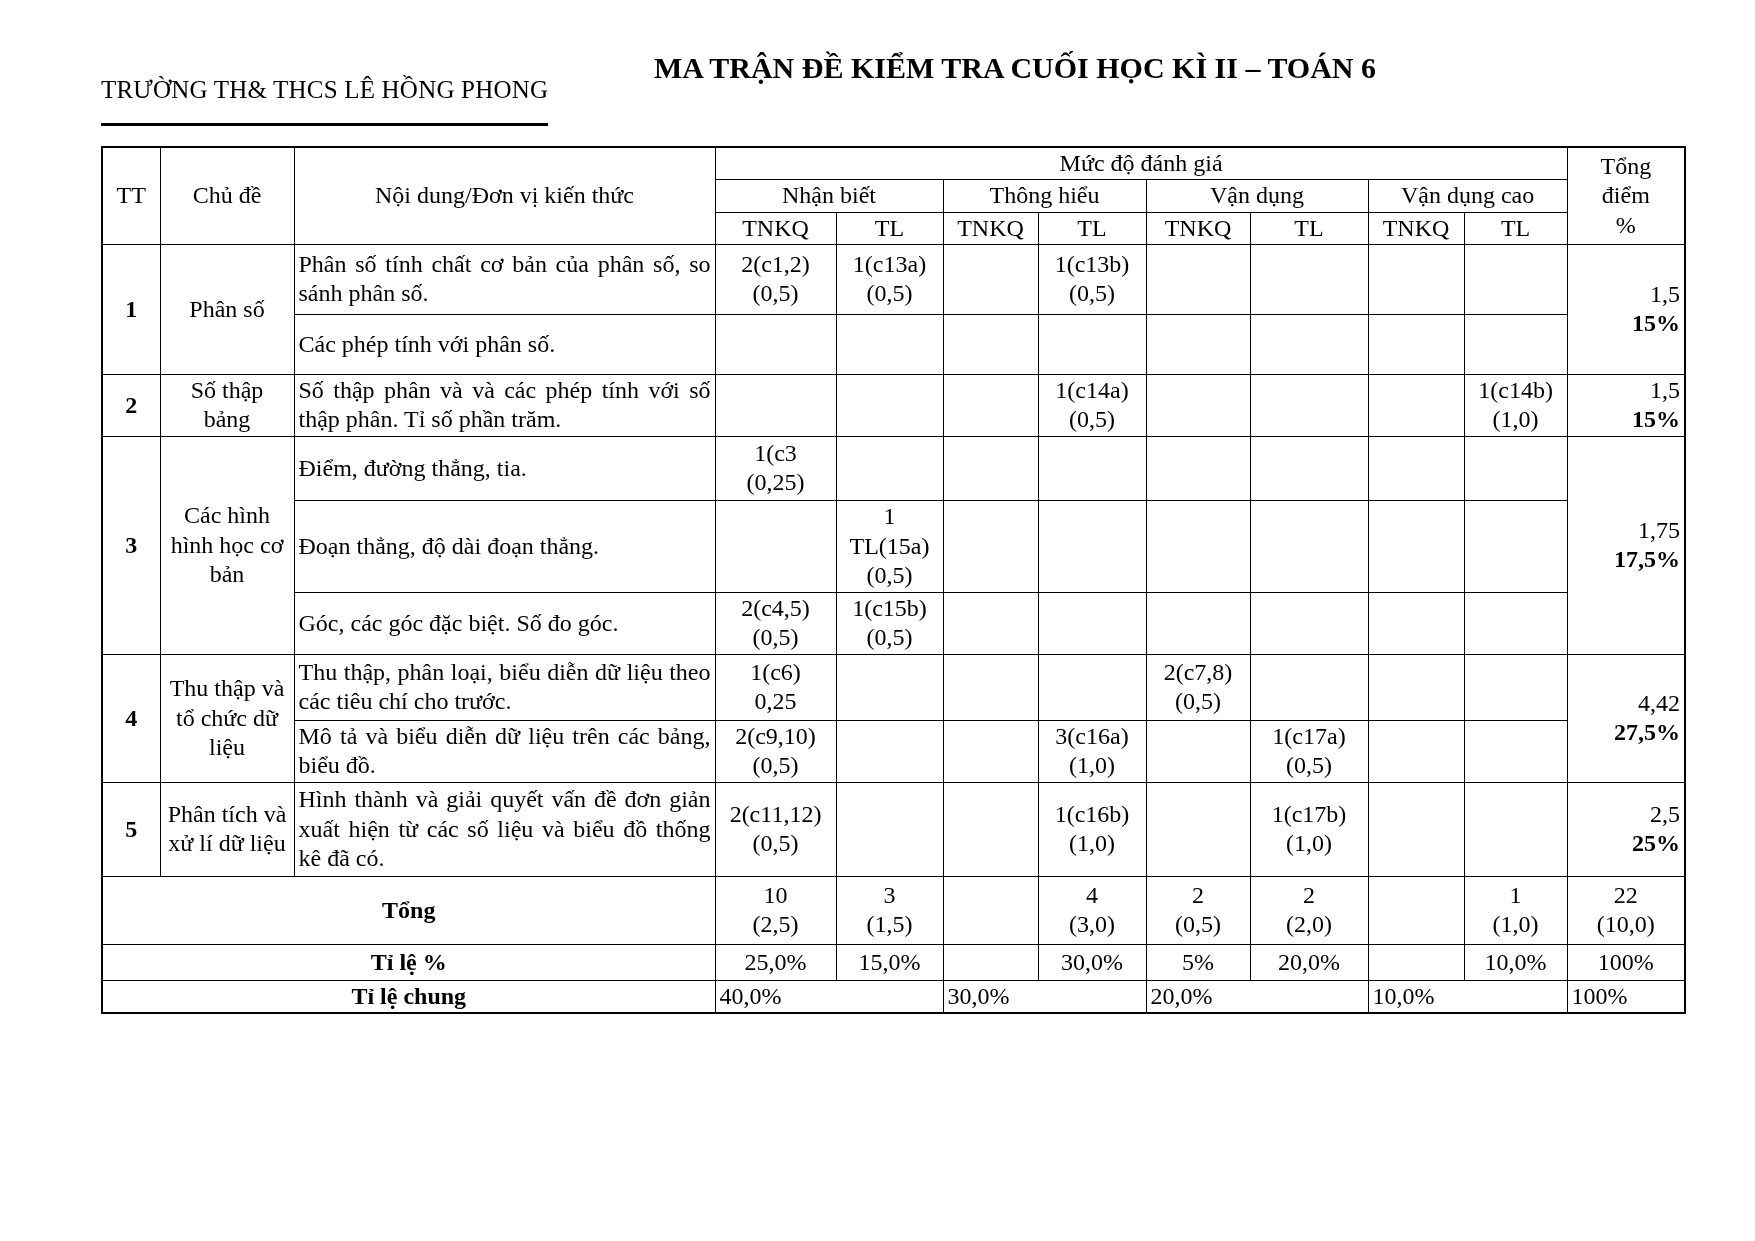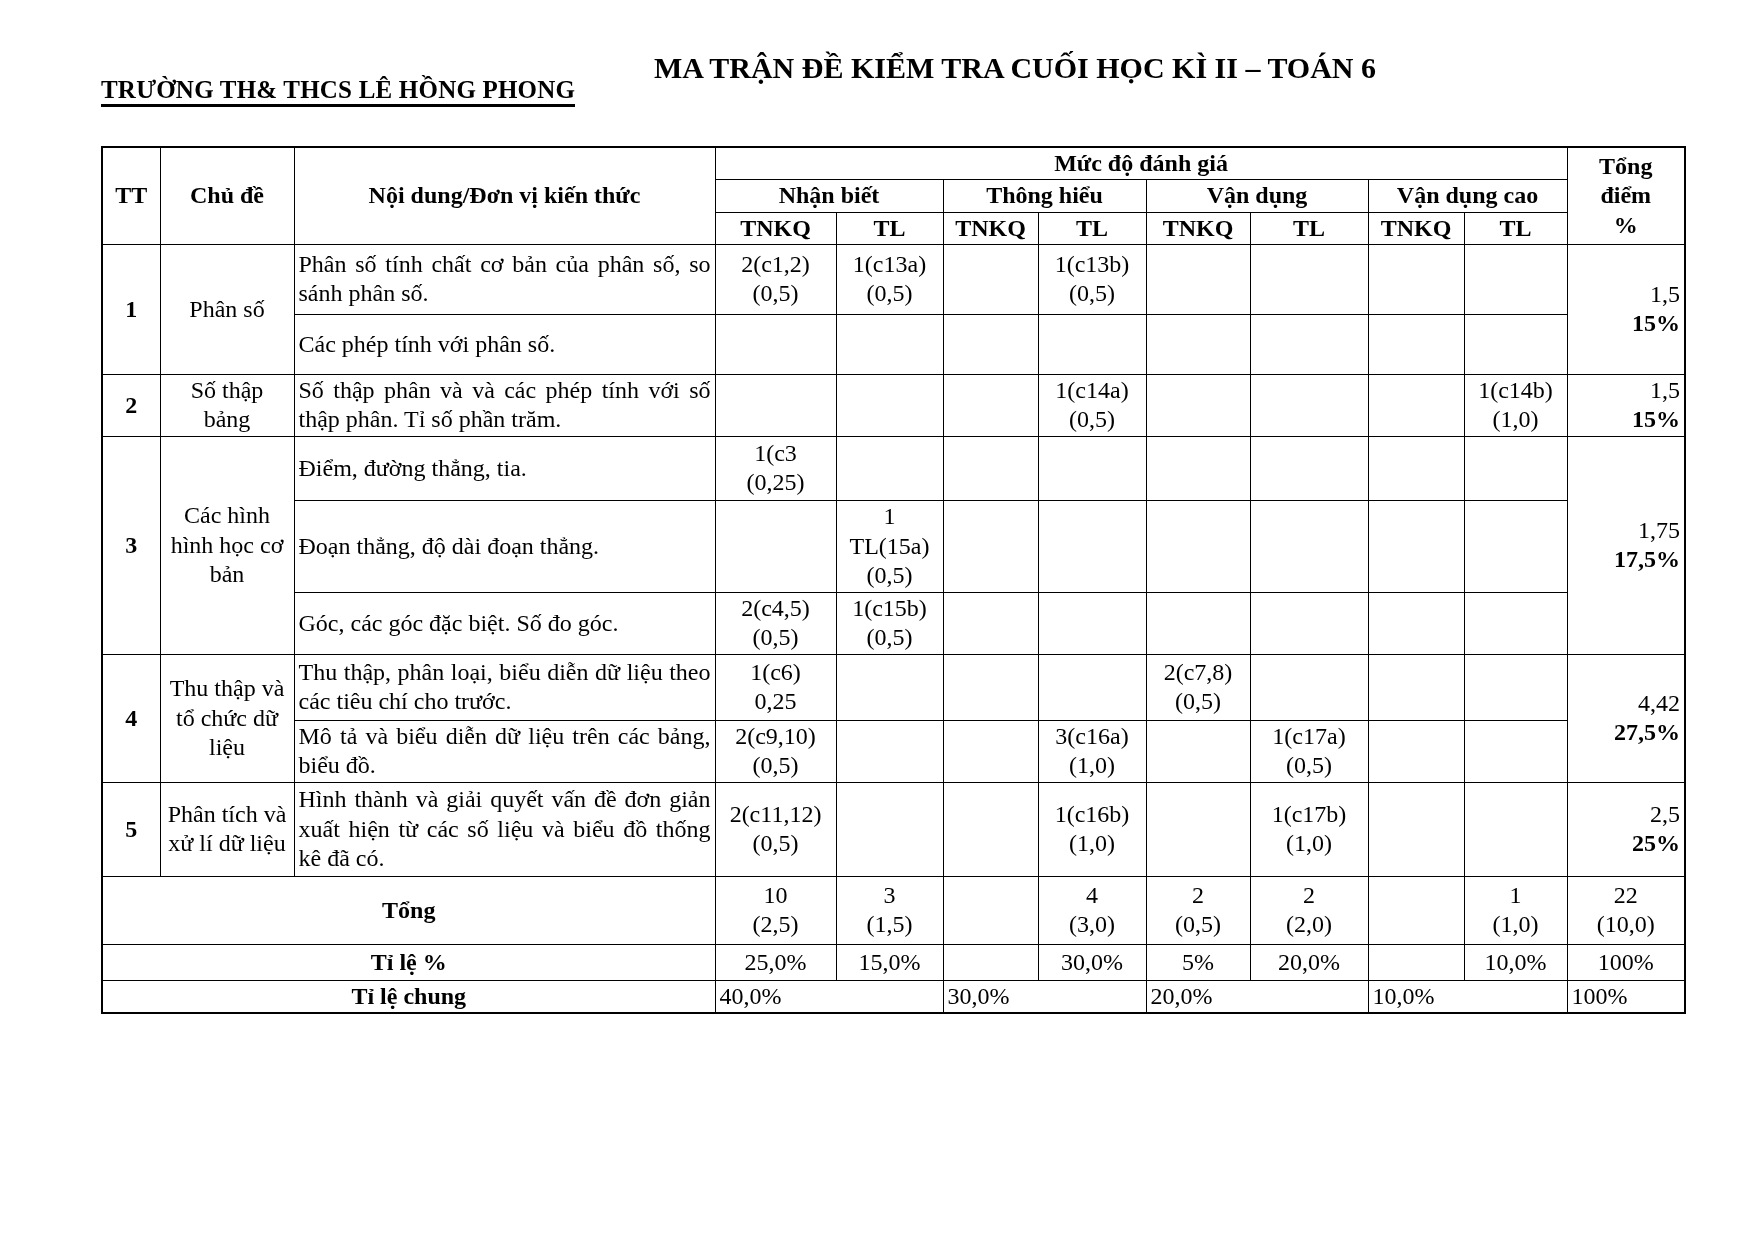--- a/index.html
+++ b/index.html
@@ -10,24 +10,24 @@
     background:#ffffff;
     font-family:"Liberation Serif","DejaVu Serif",serif;
     color:#000;
     overflow:hidden;
   }
   .school{
     position:absolute;
     left:101px;
     top:76px;
     font-size:25px;
-    font-weight:bold;
+    font-weight:normal;
     letter-spacing:.2px;
     border-bottom:3px solid #000;
-    padding-bottom:0;
+    padding-bottom:19px;
     white-space:nowrap;
   }
   .titleblock{
     position:absolute;
     left:620px;
     top:50px;
     width:790px;
     text-align:center;
     font-size:30px;
     font-weight:bold;
@@ -43,21 +43,21 @@
     border:2px solid #000;
   }
   table.matrix td,table.matrix th{
     border:1px solid #000;
     padding:1px 4px;
     vertical-align:middle;
     font-size:24px;
     line-height:1.22;
     overflow:hidden;
   }
-  th.hdr{font-weight:bold;text-align:center;font-size:25px;padding:1px 2px;}
+  th.hdr{font-weight:normal;text-align:center;font-size:25px;padding:1px 2px;}
   .pre{white-space:pre-line;}
   td.ttcell{font-weight:bold;text-align:center;font-size:25px;}
   td.topic{text-align:center;padding:1px 6px;margin-left:40px;}
   td.content{text-align:justify;padding:2px 10px 2px 10px;}
   td.num{text-align:center;white-space:pre-line;vertical-align:middle;padding:1px 2px;}
   td.total{text-align:right;vertical-align:middle;}
   .tv{display:block;}
   .tp{display:block;font-weight:bold;}
   td.flabel{font-weight:bold;text-align:center;font-size:25px;}
   td.fnum{text-align:center;white-space:pre-line;}

